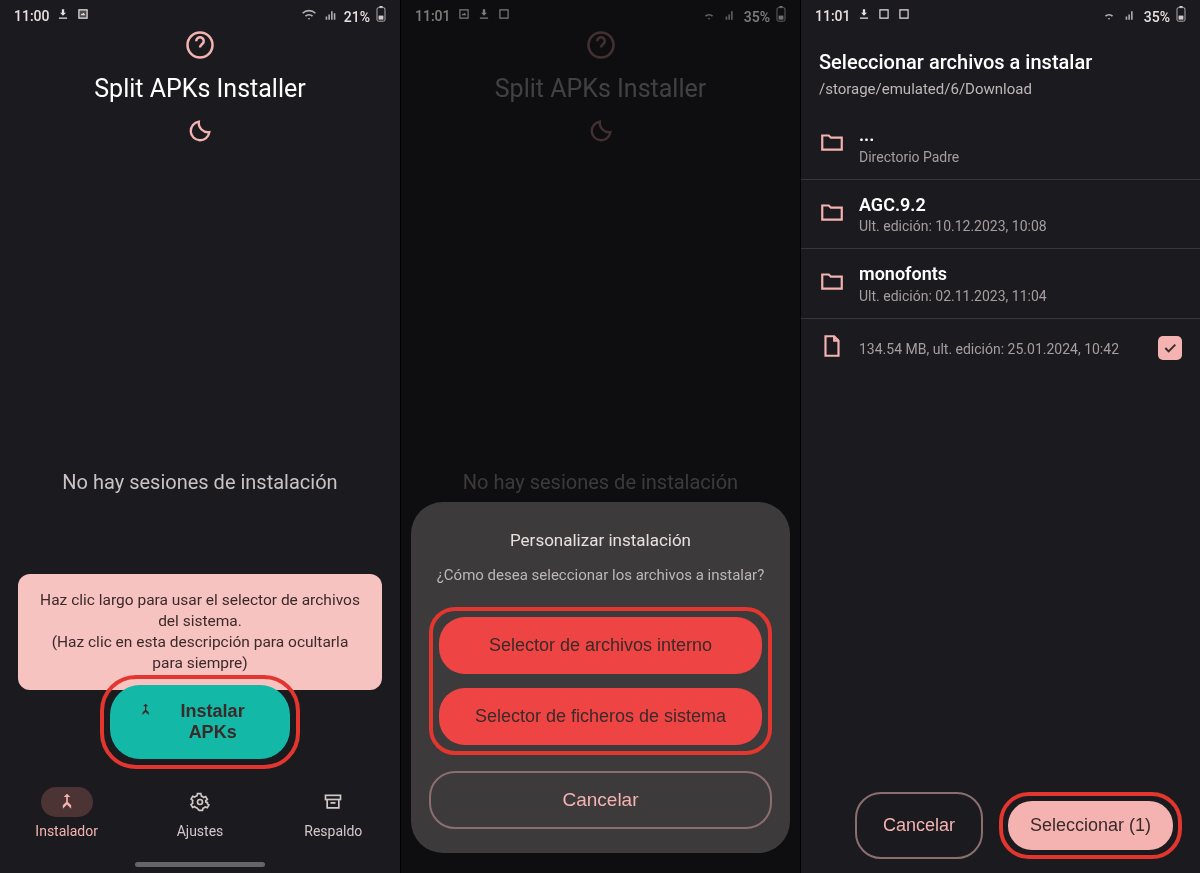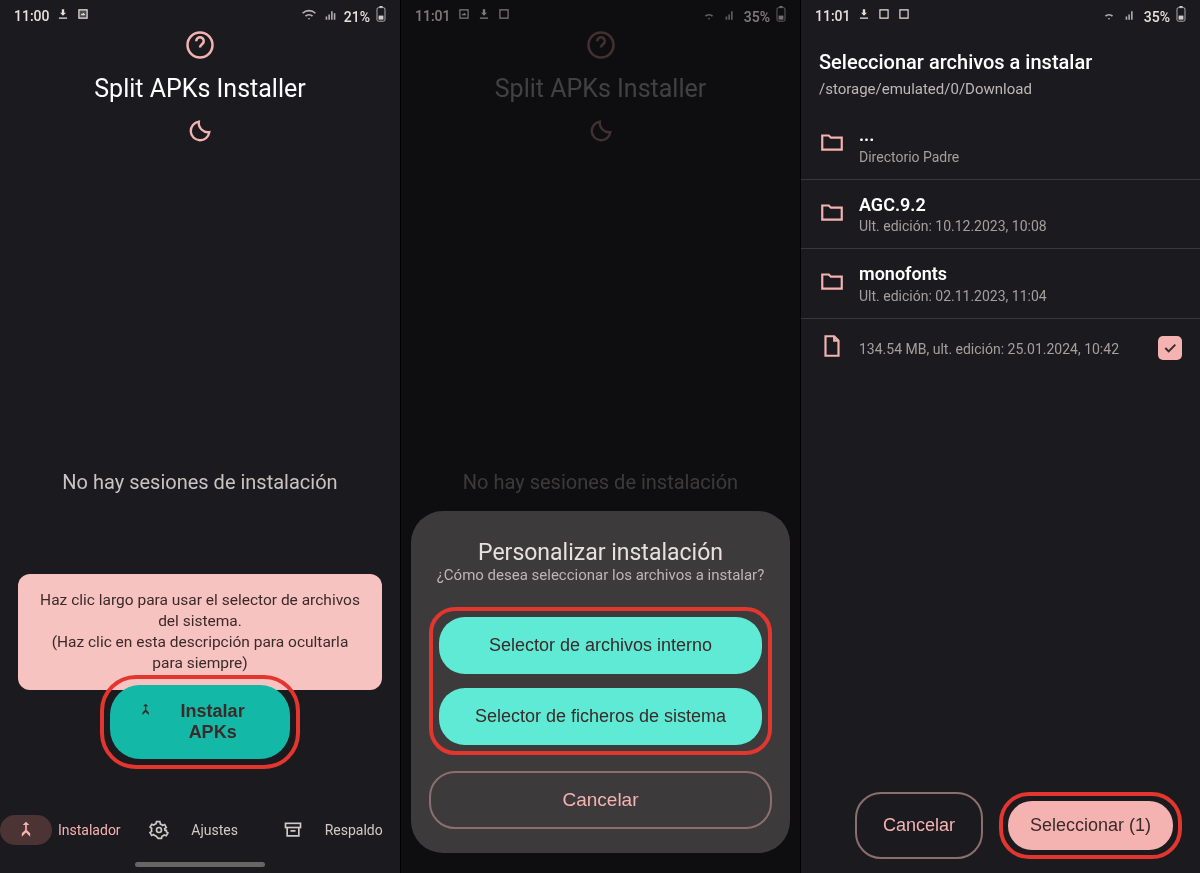--- a/index.html
+++ b/index.html
@@ -116,21 +116,21 @@
   .bottom-nav {
     position: absolute;
     left: 0; right: 0; bottom: 0;
     height: 96px;
     display: flex;
     padding-top: 10px;
   }
   .nav-item {
     flex: 1;
     display: flex;
-    flex-direction: row;
+    flex-direction: column;
     align-items: center;
     gap: 6px;
     color: #d1c8c8;
     font-size: 14px;
   }
   .nav-item.active { color: #f4b3b1; }
   .nav-item .pill {
     width: 52px; height: 30px; border-radius: 16px;
     display:flex; align-items:center; justify-content:center;
   }
@@ -151,39 +151,40 @@
   .dialog {
     position: absolute;
     left: 10px; right: 10px; bottom: 20px;
     background: #3d3a3c;
     border-radius: 32px;
     padding: 28px 18px 24px;
     text-align: center;
   }
   .dialog-title {
     color: #e8e0df;
-    font-size: 23px;
+    font-size: 17px;
+    margin-bottom: 16px;
   }
   .dialog-sub {
     color: #bdb6b6;
     font-size: 15px;
     margin-bottom: 22px;
     line-height: 1.3;
   }
   .opt-group {
     border: 4px solid #e2362e;
     border-radius: 26px;
     padding: 6px;
     display: flex;
     flex-direction: column;
     gap: 14px;
     margin-bottom: 16px;
   }
   .opt-btn {
-    background: #5eead4;
+    background: #ef4444;
     color: #3a2a29;
     border: none;
     border-radius: 26px;
     padding: 18px 10px;
     font-size: 18px;
     font-weight: 500;
     cursor: pointer;
   }
   .cancel-btn {
     background: transparent;
@@ -438,21 +439,21 @@
       <span><svg width="10" height="16" viewBox="0 0 12 20" fill="currentColor">
             <rect x="1" y="2" width="10" height="17" rx="2" fill="none" stroke="currentColor"></rect>
             <rect x="3" y="12" width="6" height="5"></rect>
             <rect x="4" y="0" width="4" height="2"></rect>
           </svg></span>
     </div>
   </div>
 
   <div class="fp-header">
     <div class="fp-title">Seleccionar archivos a instalar</div>
-    <div class="fp-path">/storage/emulated/0/Download</div>
+    <div class="fp-path">/storage/emulated/6/Download</div>
   </div>
 
   <div class="fp-list">
     <div class="fp-row">
       <span class="fp-icon"><svg width="26" height="26" viewBox="0 0 24 24" fill="none" stroke="currentColor" stroke-width="2">
             <path d="M3 6h6l2 2h10v11H3z"></path>
           </svg></span>
       <div class="fp-text">
         <div class="fp-name">...</div>
         <div class="fp-meta">Directorio Padre</div>

